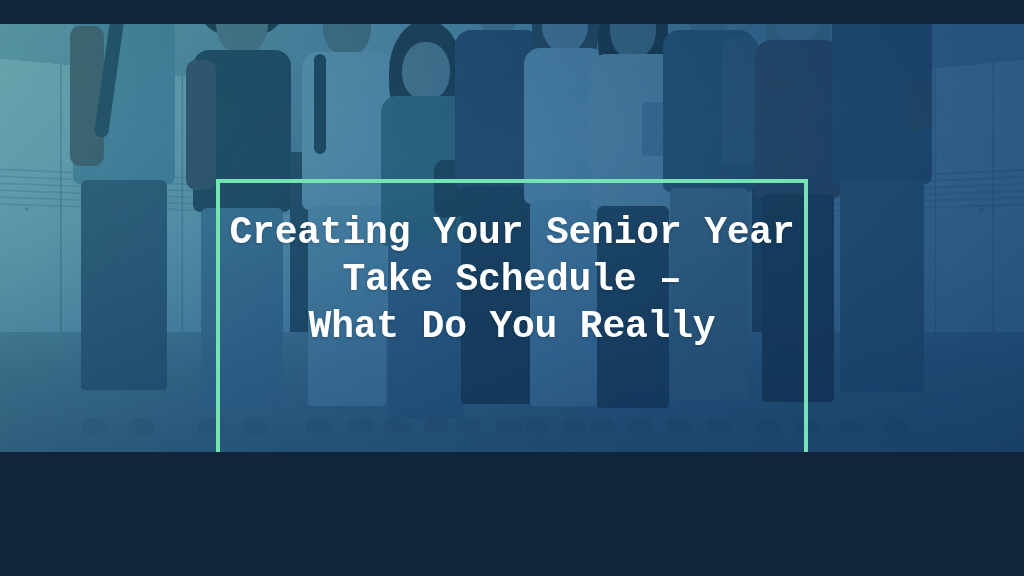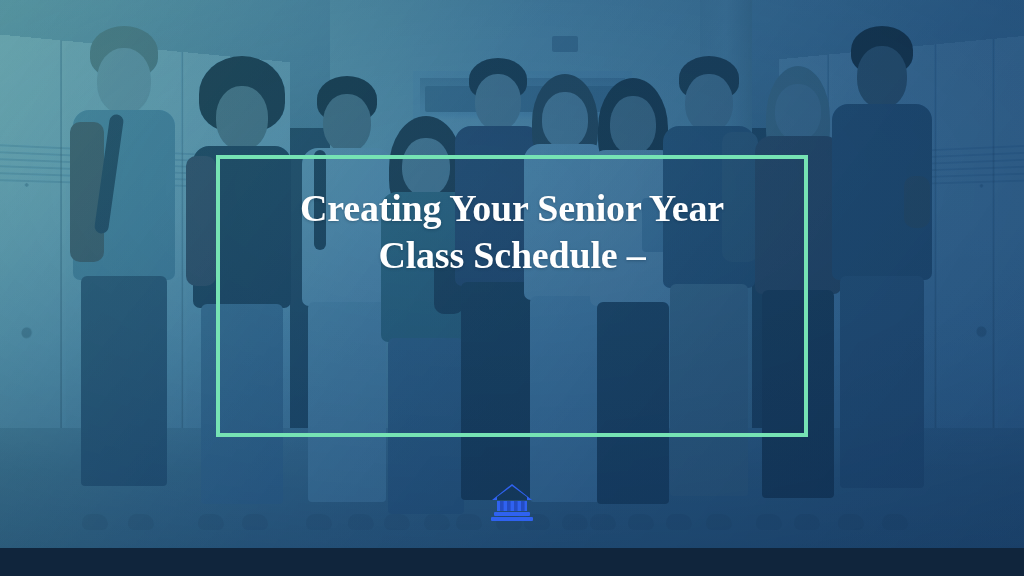--- a/index.html
+++ b/index.html
@@ -4,24 +4,25 @@
 <title>Creating Your Senior Year Class Schedule</title>
 <style>
   html, body {
     margin: 0;
     padding: 0;
     background: #10253c;
   }
   #card {
     position: relative;
     width: 1024px;
-    height: 548px;
+    height: 428px;
     overflow: hidden;
-    font-family: Liberation Serif, serif;
+    font-family: Liberation Mono, monospace;
     background: #2d4a63;
+    margin-top: 24px;
   }
 
   
   .photo { position: absolute; inset: 0; overflow: hidden; }
 
   
   .ceiling {
     position: absolute; left: 0; top: 0; width: 100%; height: 128px;
     background: linear-gradient(180deg, #b9c9c4 0%, #aebfbc 55%, #9fb2b1 100%);
   }
@@ -303,21 +304,22 @@
     <div class="desaturate"></div>
     <div class="grade-1"></div>
     <div class="grade-2"></div>
     <div class="grade-3"></div>
   </div>
 
   <div id="frame"></div>
 
   <div id="headline">
     <span class="ln">Creating Your Senior Year</span>
-    <span class="ln">Class Schedule –</span>
+    <span class="ln">Take Schedule –</span>
+    <span class="ln">What Do You Really</span>
   </div>
 
   <div id="logo">
     <svg id="logo-mark" viewBox="0 0 42 40">
       <path d="M21 1 L41 17 L36 17 L36 14 L21 3 L6 14 L6 17 L1 17 Z" fill="#2F62F0"></path>
       <path d="M6 18 L36 18 L36 28 L6 28 Z" fill="#2F62F0"></path>
       <rect x="9" y="18" width="3.6" height="10" fill="#1b3c9c" opacity="0.55"></rect>
       <rect x="16" y="18" width="3.6" height="10" fill="#1b3c9c" opacity="0.55"></rect>
       <rect x="23" y="18" width="3.6" height="10" fill="#1b3c9c" opacity="0.55"></rect>
       <rect x="30" y="18" width="3.6" height="10" fill="#1b3c9c" opacity="0.55"></rect>

